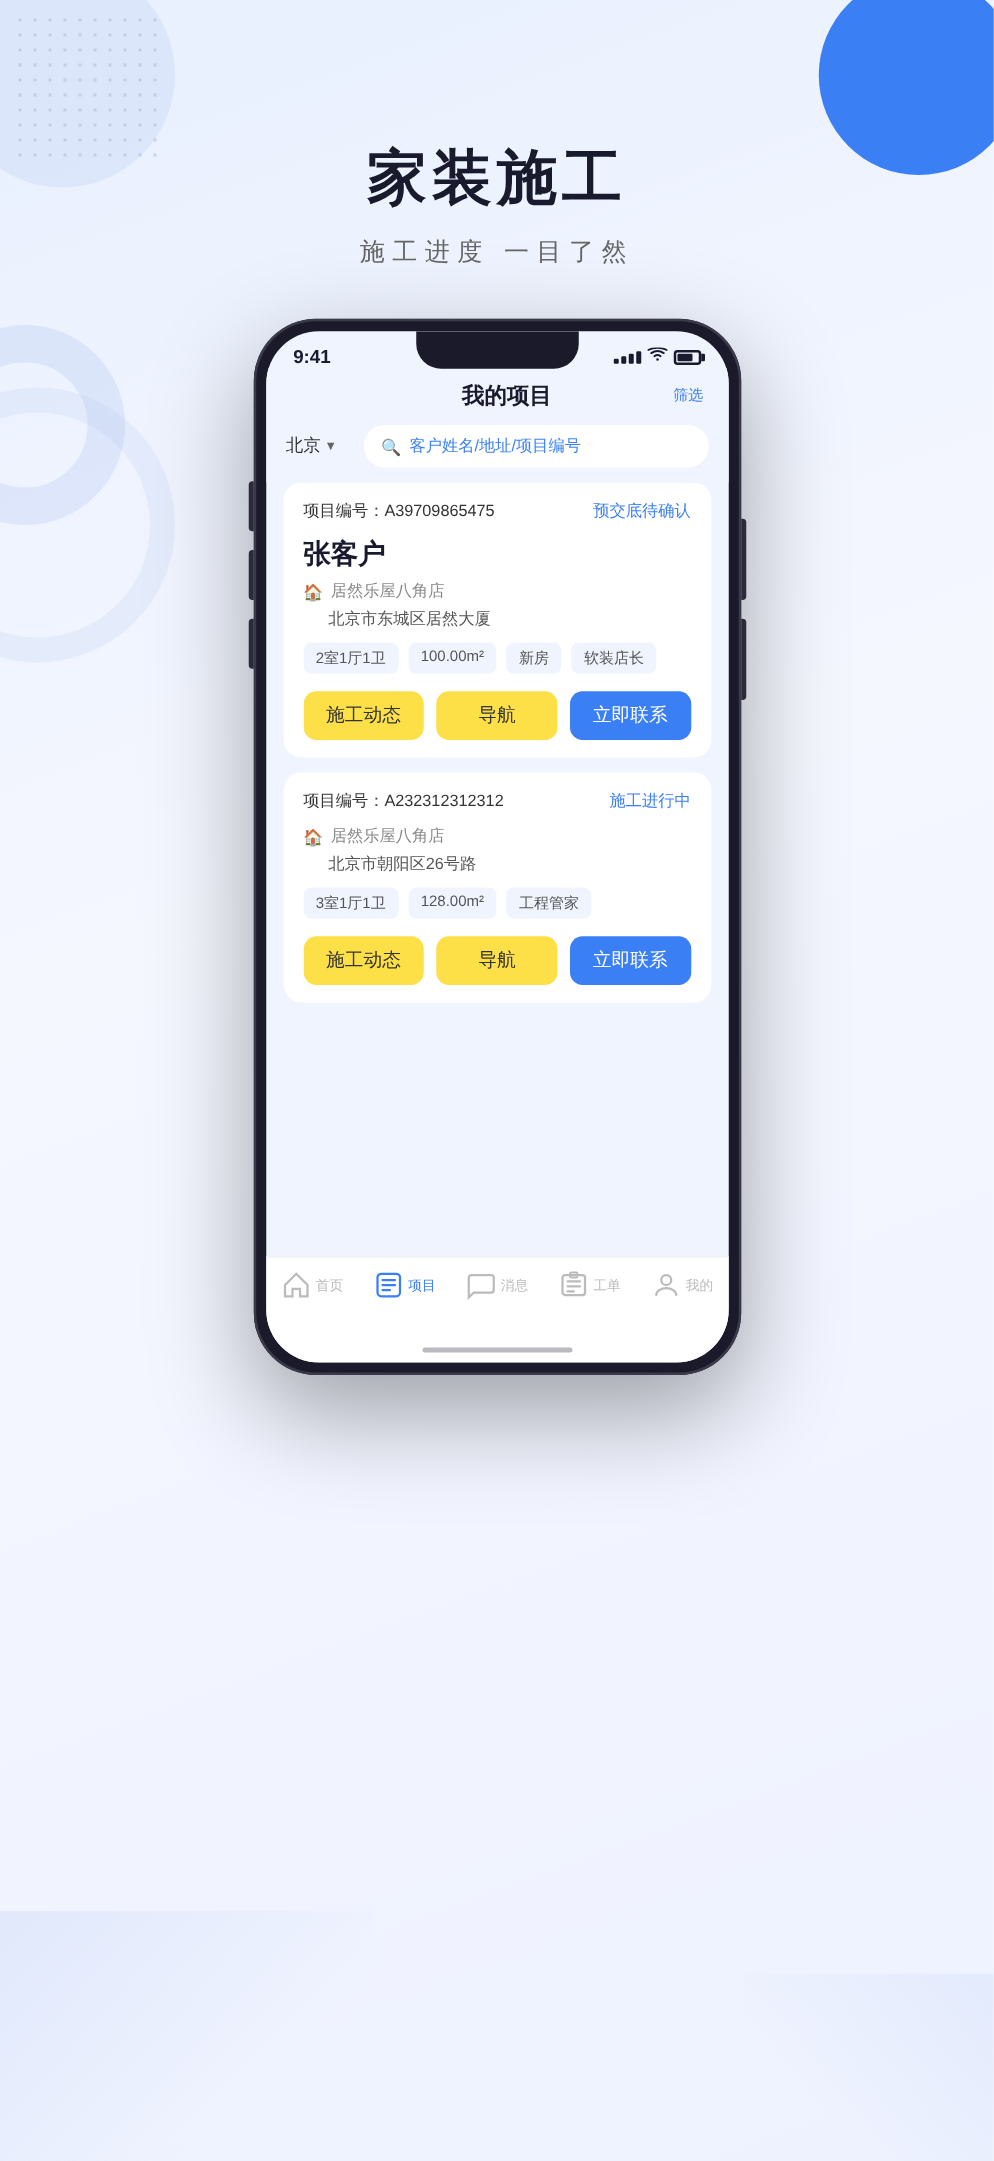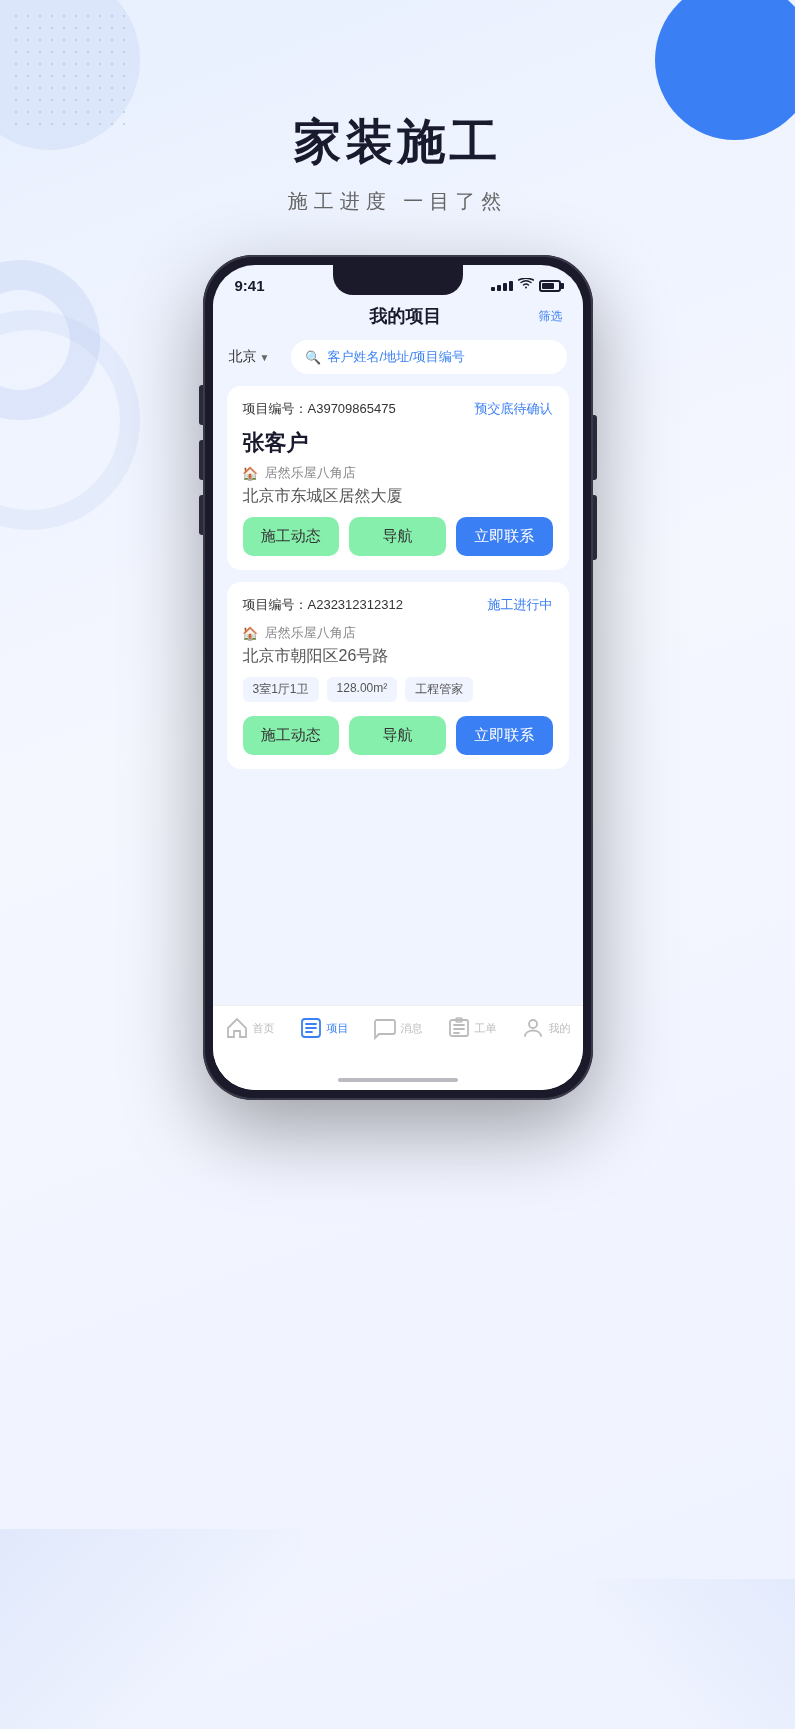--- a/index.html
+++ b/index.html
@@ -307,23 +307,24 @@
       align-items: center;
       gap: 6px;
       font-size: 13px;
       color: #888;
       margin-bottom: 4px;
     }
     .store-icon {
       font-size: 13px;
     }
     .address {
-      font-size: 16px;
+      font-size: 13px;
       color: #555;
       margin-bottom: 10px;
+      margin-left: 20px;
     }
     .tags {
       display: flex;
       gap: 8px;
       flex-wrap: wrap;
       margin-bottom: 14px;
     }
     .tag {
       background: #f0f4ff;
       border-radius: 6px;
@@ -339,21 +340,21 @@
       flex: 1;
       padding: 10px 0;
       border-radius: 10px;
       font-size: 15px;
       font-weight: 500;
       border: none;
       cursor: pointer;
       text-align: center;
     }
     .btn-outline {
-      background: #86efac;
+      background: #fde047;
       color: #333;
     }
     .btn-primary {
       background: #3b7ff5;
       color: white;
     }
 
     
     .bottom-nav {
       position: absolute;
@@ -494,20 +495,26 @@
                 <span>项目编号：</span><span>A39709865475</span>
               </div>
               <div class="project-status status-pending">预交底待确认</div>
             </div>
             <div class="customer-name">张客户</div>
             <div class="store-info">
               <span class="store-icon">🏠</span>
               <span>居然乐屋八角店</span>
             </div>
             <div class="address">北京市东城区居然大厦</div>
+            <div class="tags">
+              <span class="tag">2室1厅1卫</span>
+              <span class="tag">100.00m²</span>
+              <span class="tag">新房</span>
+              <span class="tag">软装店长</span>
+            </div>
             <div class="actions">
               <button class="btn btn-outline">施工动态</button>
               <button class="btn btn-outline">导航</button>
               <button class="btn btn-primary">立即联系</button>
             </div>
           </div>
 
           <div class="project-card">
             <div class="project-meta">
               <div class="project-number">

